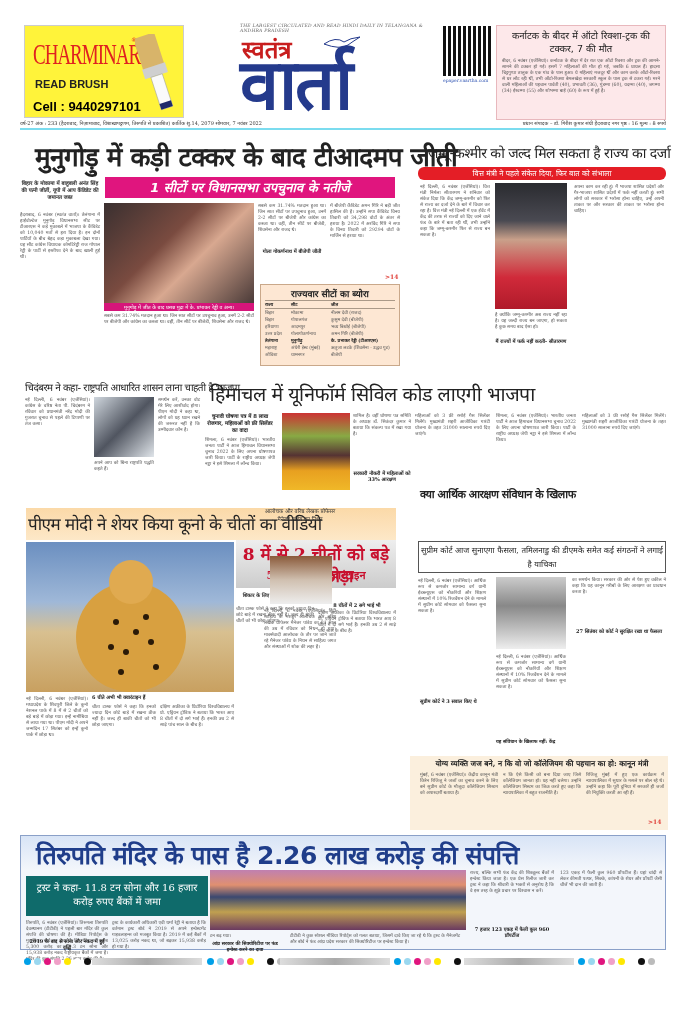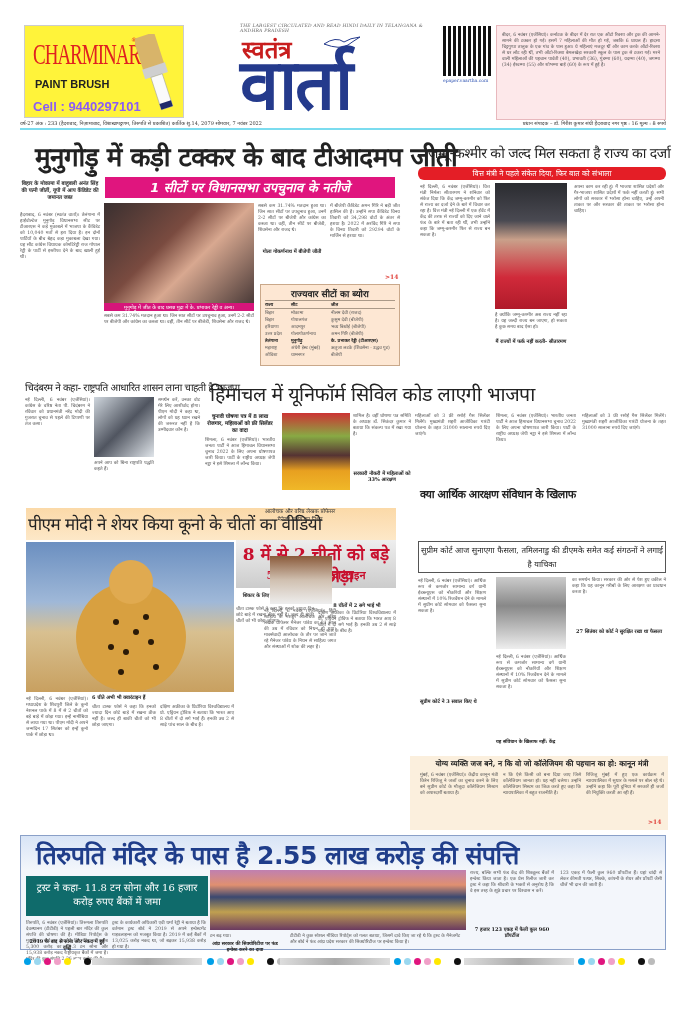--- a/index.html
+++ b/index.html
@@ -3,21 +3,21 @@
 <meta charset="utf-8">
 <style>
 *{box-sizing:border-box;margin:0;padding:0}
 body{width:673px;height:1024px;background:#fff;font-family:"DejaVu Serif",serif;color:#222;position:relative;overflow:hidden}
 .abs{position:absolute}
 .small{font-size:4.6px;line-height:6px;color:#555;text-align:justify}
 
 .ad{left:24px;top:25px;width:160px;height:93px;background:#fff33a;border:1px solid #ccc;overflow:hidden}
 .ad .brand{position:absolute;left:8px;top:12px;font-family:"Liberation Serif",serif;font-size:19px;color:#e02020;letter-spacing:-1px;transform:scaleY(1.5);transform-origin:left top}
 .ad .pb{position:absolute;left:10px;top:52px;font-family:"Liberation Sans",sans-serif;font-weight:bold;font-size:11px;color:#222}
-.ad .cell{position:absolute;left:8px;top:73px;font-family:"Liberation Sans",sans-serif;font-weight:bold;font-size:13px;color:#8b5cf6}
+.ad .cell{position:absolute;left:8px;top:73px;font-family:"Liberation Sans",sans-serif;font-weight:bold;font-size:13px;color:#000000}
 .ad .brush{position:absolute;right:8px;top:8px;width:40px;height:80px}
 .tagline{left:240px;top:23px;width:200px;font-size:4.5px;color:#666;font-style:italic;letter-spacing:.2px}
 .logo1{left:242px;top:32px;font-family:"DejaVu Sans",sans-serif;font-size:24px;color:#c81e1e;font-weight:bold}
 .logo2{left:240px;top:45px;font-family:"DejaVu Sans",sans-serif;font-size:70px;color:#243a8c;font-weight:bold;letter-spacing:-2px;line-height:80px}
 .qr{left:443px;top:26px;width:50px;height:50px;background:repeating-linear-gradient(90deg,#111 0 3px,#fff 3px 5px),#111}
 .qrcap{left:443px;top:78px;font-size:4.5px;color:#2a4fb0}
 .box-right{left:496px;top:25px;width:170px;height:95px;background:#fde8ea;border:1px solid #e8b8bd;padding:3px 5px}
 .box-right h3{font-family:"DejaVu Sans",sans-serif;font-weight:normal;font-size:9.5px;text-align:center;line-height:13px;color:#222}
 .dateline{left:20px;top:120px;width:646px;font-size:5px;color:#333;display:flex;justify-content:space-between}
 .cyanrule{left:20px;top:128px;width:646px;height:2px;background:#7bdcef}
@@ -44,21 +44,21 @@
 .dot{width:7px;height:7px;border-radius:50%}
 .greyblk{top:958px;height:7px;background:linear-gradient(90deg,#ddd,#aaa,#ddd)}
 .redtag{color:#e0403a;font-weight:bold;font-size:6px}
 </style>
 </head>
 <body>
 
 <div class="abs ad">
   <span class="brand">CHARMINAR</span>
   <span class="abs" style="left:106px;top:10px;font-size:6px;color:#e02020">®</span>
-  <span class="pb">PAINT BRUSH</span>
+  <span class="pb">READ BRUSH</span>
   <span class="cell">Cell : 9440297101</span>
   <svg class="brush" viewBox="0 0 40 80">
     <g transform="rotate(-18 20 40)">
       <rect x="10" y="0" width="22" height="34" fill="#d8b46a" rx="2"></rect>
       <rect x="9" y="32" width="24" height="10" fill="#cfcfcf"></rect>
       <rect x="15" y="42" width="12" height="34" fill="#fafafa" stroke="#999" stroke-width=".5"></rect>
       <rect x="15" y="70" width="12" height="6" fill="#1f2a6b"></rect>
     </g>
   </svg>
 </div>
@@ -66,20 +66,21 @@
 <div class="abs tagline">THE LARGEST CIRCULATED AND READ HINDI DAILY IN TELANGANA &amp; ANDHRA PRADESH</div>
 <div class="abs logo1">स्वतंत्र</div>
 <svg class="abs" style="left:322px;top:36px" width="40" height="14" viewBox="0 0 40 14">
   <path d="M2 8 Q14 0 22 6 Q28 2 38 1 Q30 6 26 9 Q18 14 2 8Z" fill="none" stroke="#243a8c" stroke-width="1"></path>
 </svg>
 <div class="abs logo2">वार्ता</div>
 <div class="abs qr"></div>
 <div class="abs qrcap">epaper.vaartha.com</div>
 
 <div class="abs box-right">
+  <h3>कर्नाटक के बीदर में ऑटो रिक्शा-ट्रक की टक्कर, 7 की मौत</h3>
   <p class="small" style="margin-top:3px">बीदर, 6 नवंबर (एजेंसियां)। कर्नाटक के बीदर में देर रात एक ऑटो रिक्शा और ट्रक की आमने-सामने की टक्कर हो गई। इसमें 7 महिलाओं की मौत हो गई, जबकि 6 घायल हैं। हादसा चिट्टगुप्पा तालुक के एक गांव के पास हुआ। ये महिलाएं मजदूर थीं और काम करके ऑटो-रिक्शा से घर लौट रही थीं, तभी ऑटो-रिक्शा बेमलखेड़ा सरकारी स्कूल के पास ट्रक से टकरा गई। मरने वाली महिलाओं की पहचान पार्वती (40), प्रभावती (36), गुंडम्मा (60), यदम्मा (40), जगम्मा (34) ईश्वम्मा (55) और शोभम्मा बाई (60) के रूप में हुई है।</p>
 </div>
 
 <div class="abs dateline">
   <span>वर्ष-27 अंक : 233 (हैदराबाद, निज़ामाबाद, विशाखापट्टणम, तिरुपति से प्रकाशित) कार्तिक शु.14, 2079 सोमवार, 7 नवंबर 2022</span>
   <span>प्रधान संपादक – डॉ. गिरीश कुमार संघी हैदराबाद नगर पृष्ठ : 16  मूल्य : 8 रुपये</span>
 </div>
 <div class="abs cyanrule"></div>
 
 <div class="abs h-big" style="left:35px;top:138px;font-size:26px">मुनुगोड़ु में कड़ी टक्कर के बाद टीआदमप जीती</div>
@@ -209,21 +210,21 @@
 <div class="abs" style="left:496px;top:738px;width:70px;font-size:4.8px;font-weight:bold">यह संविधान के खिलाफ नहीं: केंद्र</div>
 
 <div class="abs lawbox"></div>
 <div class="abs" style="left:420px;top:758px;width:244px;font-size:7.5px;font-weight:bold;text-align:center">योग्य व्यक्ति जज बने, न कि वो जो कॉलेजियम की पहचान का हो: कानून मंत्री</div>
 <div class="abs small" style="left:420px;top:772px;width:78px">मुंबई, 6 नवंबर (एजेंसियां)। केंद्रीय कानून मंत्री किरेन रिजिजू ने जजों का चुनाव करने के लिए बने सुप्रीम कोर्ट के मौजूदा कॉलेजियम सिस्टम को अपारदर्शी बताया है।</div>
 <div class="abs small" style="left:503px;top:772px;width:78px">न कि ऐसे किसी को बना दिया जाए जिसे कॉलेजियम जानता हो। यह नहीं चलेगा। उन्होंने कॉलेजियम सिस्टम का जिक्र करते हुए कहा कि न्यायपालिका में बहुत राजनीति है।</div>
 <div class="abs small" style="left:586px;top:772px;width:78px">रिजिजू मुंबई में हुए एक कार्यक्रम में न्यायपालिका में सुधार के मसले पर बोल रहे थे। उन्होंने कहा कि पूरी दुनिया में सरकारें ही जजों की नियुक्ति करती आ रही हैं।</div>
 <div class="abs redtag" style="left:648px;top:818px">&gt;14</div>
 
 <div class="abs tiru"></div>
-<div class="abs h-big" style="left:36px;top:837px;font-size:25px;color:#1f3d8a">तिरुपति मंदिर के पास है 2.55 लाख करोड़ की संपत्ति</div>
+<div class="abs h-big" style="left:36px;top:837px;font-size:25px;color:#1f3d8a">तिरुपति मंदिर के पास है 2.26 लाख करोड़ की संपत्ति</div>
 <div class="abs greenbox">ट्रस्ट ने कहा- 11.8 टन सोना और 16 हजार करोड़ रुपए बैंकों में जमा</div>
 <div class="abs small" style="left:26px;top:920px;width:82px">तिरुपति, 6 नवंबर (एजेंसियां)। तिरुमला तिरुपति देवस्थानम (टीटीडी) ने पहली बार मंदिर की कुल संपत्ति की घोषणा की है। मीडिया रिपोर्ट्स के मुताबिक, बोर्ड का दावा है कि मंदिर का करीब 5,300 करोड़ का 10.3 टन सोना और 15,938 करोड़ नकद राष्ट्रीयकृत बैंकों में जमा है। मंदिर की कुल संपत्ति 2.26 लाख करोड़ की है।</div>
 <div class="abs" style="left:26px;top:938px;width:82px;font-size:5px;font-weight:bold;text-align:center">2019 के बाद से सोना और नकद में हुई वृद्धि</div>
 <div class="abs small" style="left:112px;top:920px;width:94px">ट्रस्ट के कार्यकारी अधिकारी एवी धर्मा रेड्डी ने बताया है कि वर्तमान ट्रस्ट बोर्ड ने 2019 से अपने इन्वेस्टमेंट गाइडलाइन्स को मजबूत किया है। 2019 में कई बैंकों में 13,025 करोड़ नकद था, जो बढ़कर 15,938 करोड़ हो गया है।</div>
 <div class="abs photo" style="left:210px;top:870px;width:256px;height:60px;background:linear-gradient(#c080b0,#e09070 25%,#3a4870 45%,#c0a050 70%,#6a3a60)"></div>
 <div class="abs small" style="left:210px;top:933px;width:50px">टन बढ़ गया।</div>
 <div class="abs" style="left:210px;top:940px;width:70px;font-size:4.8px;font-weight:bold;text-align:center">आंध्र सरकार की सिक्योरिटीज पर फंड इन्वेस्ट करने का दावा</div>
 <div class="abs small" style="left:290px;top:933px;width:170px">टीटीडी ने कुछ सोशल मीडिया रिपोर्ट्स को गलत बताया, जिसमें दावे किए जा रहे थे कि ट्रस्ट के मैनेजमेंट और बोर्ड ने फंड आंध्र प्रदेश सरकार की सिक्योरिटीज पर इन्वेस्ट किया है।</div>
 <div class="abs small" style="left:470px;top:870px;width:84px">राज्य, बल्कि सभी फंड केंद्र की शिड्यूल्ड बैंकों में इन्वेस्ट किया जाता है। एक प्रेस रिलीज जारी कर ट्रस्ट ने कहा कि श्रीवारी के भक्तों से अनुरोध है कि वे इस तरह के झूठे प्रचार पर विश्वास न करें।</div>
 <div class="abs" style="left:470px;top:926px;width:84px;font-size:5px;font-weight:bold;text-align:center">7 हजार 123 एकड़ में फैली कुल 960 प्रॉपर्टीज</div>

